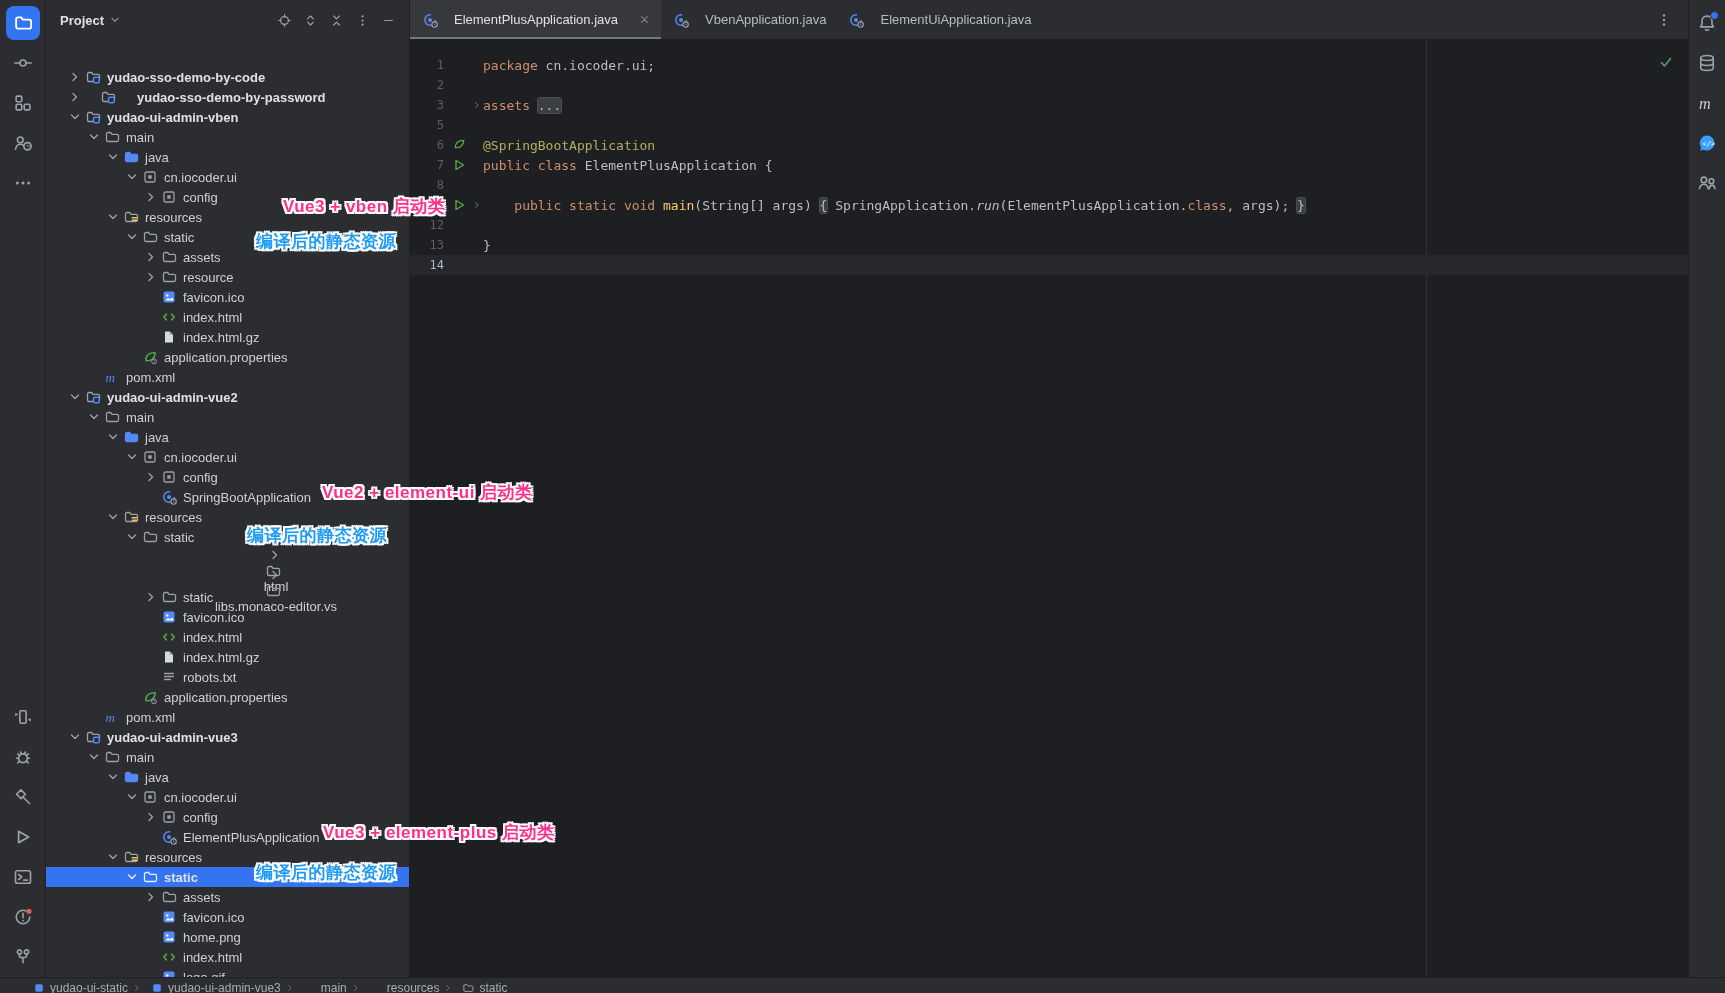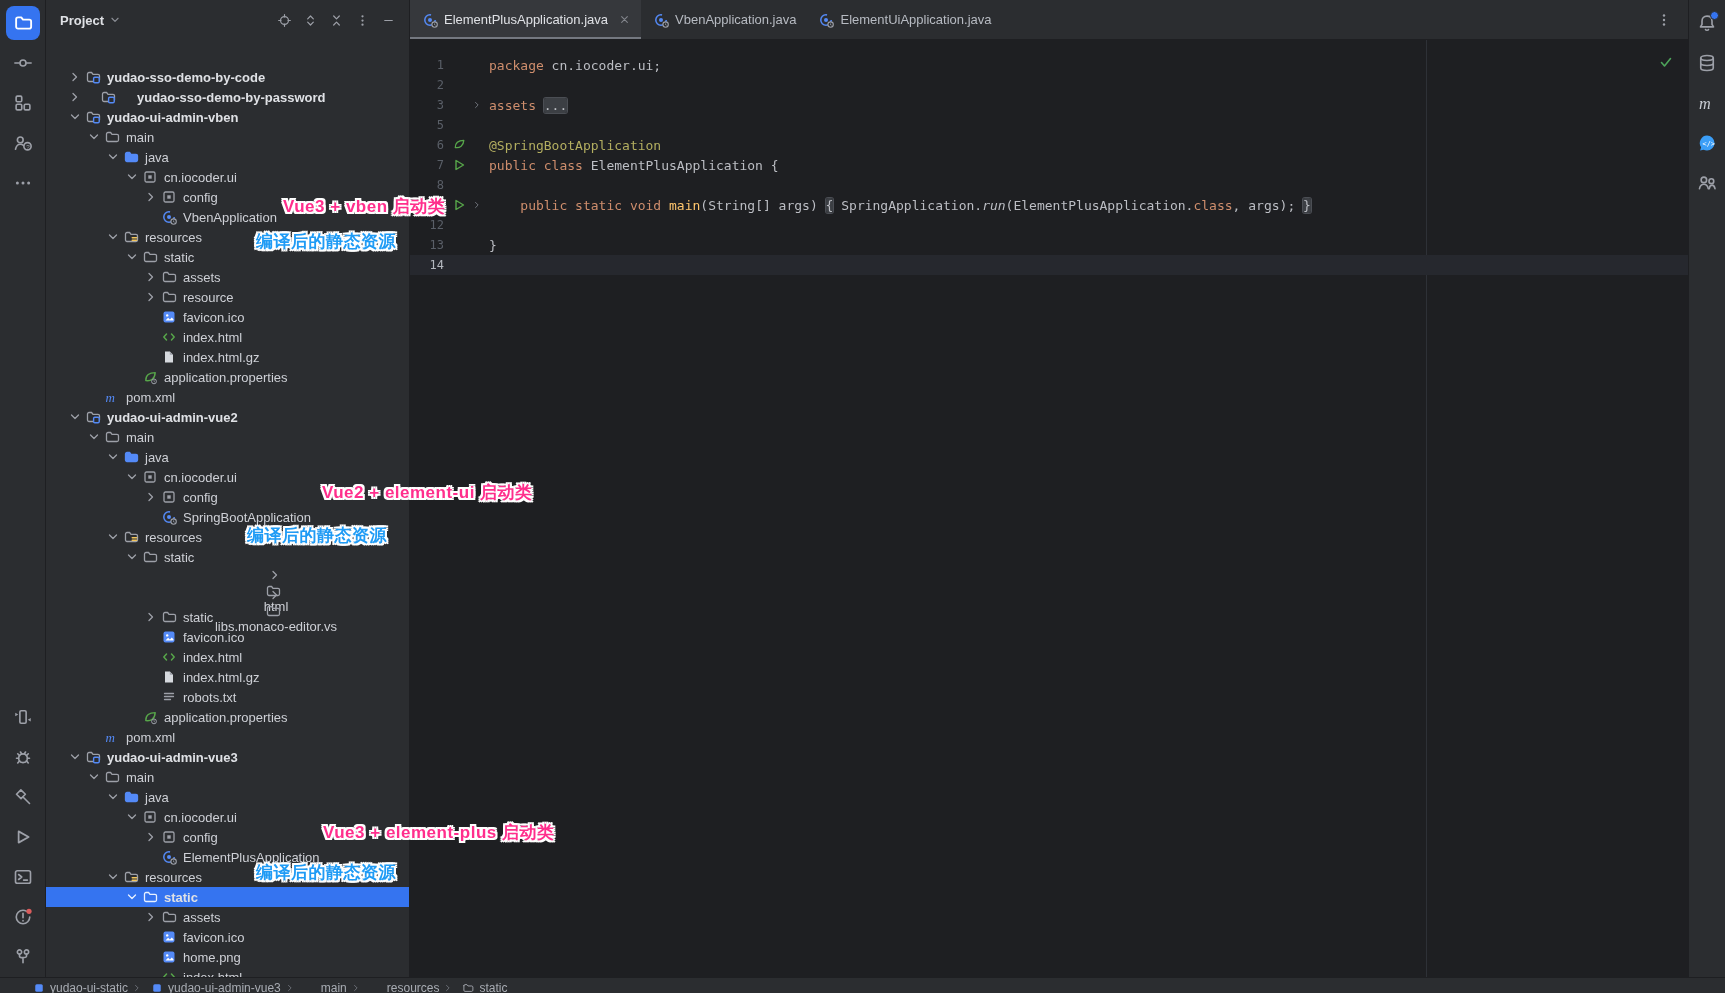--- a/index.html
+++ b/index.html
@@ -38,40 +38,40 @@
   .trow.selected svg *[stroke]{stroke:#E8F1FF;}
   .trow.bold .tlabel{font-weight:600;color:#DFE1E5;}
   .chev{width:16px;height:16px;flex:none;margin-right:2px;}
   .chev svg,.ticon svg{width:100%;height:100%;display:block;}
   .ticon{width:16px;height:16px;flex:none;margin-right:6px;}
   .tlabel{white-space:nowrap;color:#CED0D6;}
 
   
   .center{flex:1;min-width:0;display:flex;flex-direction:column;background:#1e1f22;}
   .tabbar{height:40px;flex:none;background:#2b2d30;display:flex;align-items:stretch;border-bottom:1px solid #1e1f22;box-sizing:border-box;}
-  .tab{display:flex;align-items:center;gap:6px;padding:0 10px 0 12px;color:#B7BBC2;white-space:nowrap;cursor:pointer;}
+  .tab{display:flex;align-items:center;gap:16px;padding:0 10px 0 12px;color:#B7BBC2;white-space:nowrap;cursor:pointer;}
   .tab.active{background:#36383C;color:#DFE1E5;box-shadow:inset 0 -2px 0 #747880;}
   .tabicon{width:16px;height:16px;flex:none;}
   .tabicon svg,.tabclose svg,.tabkebab svg{width:100%;height:100%;display:block;}
   .tabclose{width:13px;height:13px;margin-left:4px;opacity:.75;cursor:pointer;}
   .tab-spacer{flex:1;}
   .tabkebab{width:16px;height:16px;align-self:center;margin-right:16px;cursor:pointer;}
 
   .editor{flex:1;position:relative;overflow:hidden;
     font-family:"DejaVu Sans Mono","Liberation Mono",monospace;font-size:13px;}
   .margin-guide{position:absolute;left:1016px;top:0;bottom:0;width:1px;background:#2e3137;}
   .code{position:relative;padding-top:15px;}
   .cline{height:20px;display:flex;align-items:center;}
   .cline.cur{background:#26282E;}
   .cline.cur .lnum{color:#B4B8BF;}
   .lnum{width:34px;flex:none;text-align:right;color:#5A5F68;font-size:12px;}
   .gmark{width:16px;height:16px;flex:none;margin-left:7px;}
   .gmark svg,.gfold svg{width:100%;height:100%;display:block;}
   .gfold{width:12px;height:12px;flex:none;margin-left:4px;}
-  .ctext{margin-left:6px;white-space:pre;}
+  .ctext{margin-left:0;white-space:pre;}
   .kw{color:#CF8E6D;}
   .pl{color:#BCBEC4;}
   .ann{color:#B3AE60;}
   .m{color:#FFC66D;}
   .it{color:#BCBEC4;font-style:italic;}
   .fold{background:#3c3f44;border-radius:2px;color:#BCBEC4;box-shadow:0 0 0 1px #4b4e54;}
   .inspect{position:absolute;top:14px;right:14px;width:16px;height:16px;cursor:pointer;}
   .inspect svg{width:100%;height:100%;}
 
   
@@ -357,32 +357,20 @@
             </span>
             <span class="ticon">
               <svg viewBox="0 0 16 16" fill="none" xmlns="http://www.w3.org/2000/svg">
                 <rect x="3" y="3" width="10" height="10" rx="1.5" stroke="#9DA0A8" stroke-width="1.3" stroke-linecap="round" stroke-linejoin="round"></rect>
                 <rect x="6.3" y="6.3" width="3.4" height="3.4" fill="#9DA0A8"></rect>
               </svg>
             </span>
             <span class="tlabel">config</span>
           </div>
 
-          <div class="trow" style="padding-left: 97px;">
-            <span class="chev"></span>
-            <span class="ticon">
-              <svg viewBox="0 0 16 16" fill="none" xmlns="http://www.w3.org/2000/svg">
-                <circle cx="8" cy="8" r="5.2" stroke="#548AF7" stroke-width="1.5" stroke-dasharray="25 8"></circle>
-                <circle cx="8" cy="8" r="2" fill="#548AF7"></circle>
-                <circle cx="12.6" cy="12.6" r="2.7" fill="#2b2d30" stroke="#9DA0A8" stroke-width="1.1"></circle>
-                <path d="M12.6 11.5v1.2l.8.5" stroke="#9DA0A8" stroke-width="1"></path>
-              </svg>
-            </span>
-            <span class="tlabel">VbenApplication</span>
-          </div>
 
           <div class="trow" style="padding-left: 59px;">
             <span class="chev">
               <svg viewBox="0 0 16 16" fill="none" xmlns="http://www.w3.org/2000/svg">
                 <path d="M4.5 6L8 9.5L11.5 6" stroke="#9DA0A8" stroke-width="1.3" stroke-linecap="round" stroke-linejoin="round"></path>
               </svg>
             </span>
             <span class="ticon">
               <svg viewBox="0 0 16 16" fill="none" xmlns="http://www.w3.org/2000/svg">
                 <path d="M2.5 5c0-.8.7-1.5 1.5-1.5h2.6l1.4 1.8h5c.8 0 1.5.7 1.5 1.5V11c0 .8-.7 1.5-1.5 1.5H4A1.5 1.5 0 0 1 2.5 11V5z" stroke="#9DA0A8" stroke-width="1.3" stroke-linecap="round" stroke-linejoin="round"></path>

